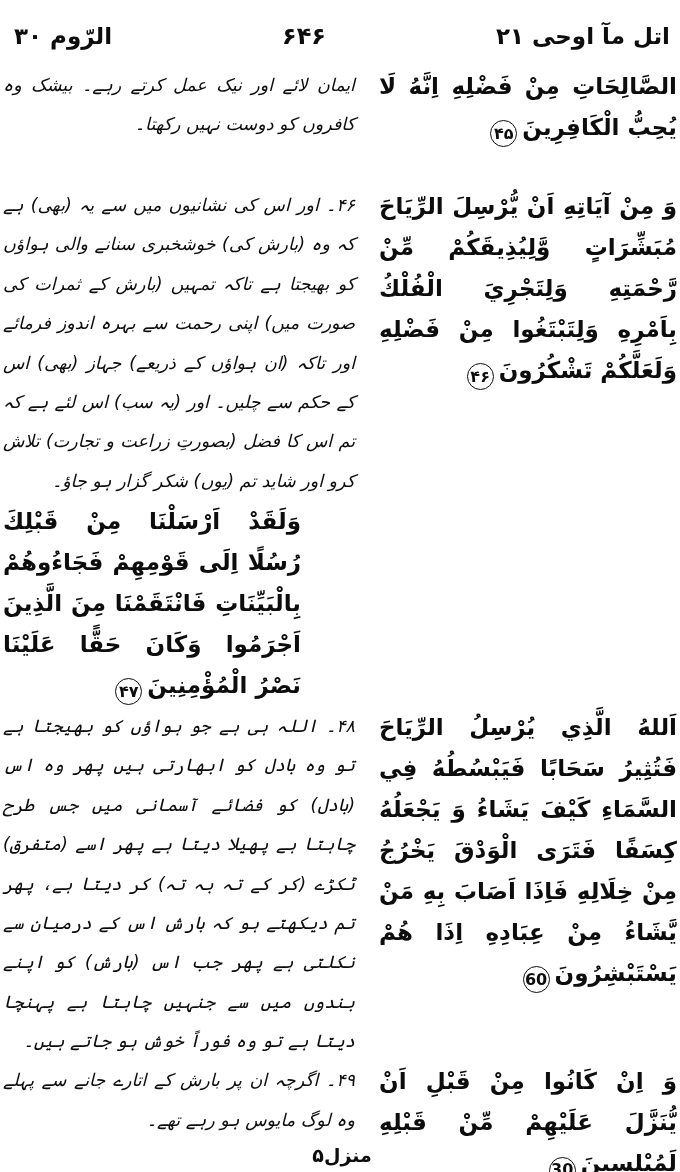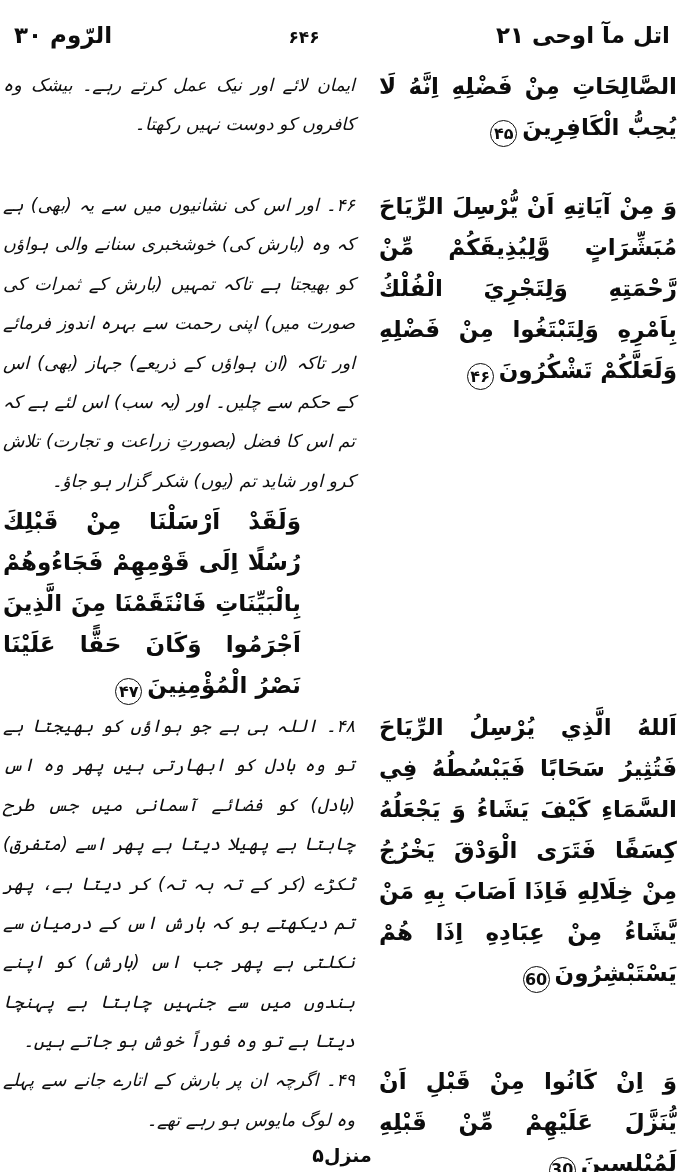--- a/index.html
+++ b/index.html
@@ -22,21 +22,21 @@
     left: 14px;
     right: 10px;
     display: flex;
     justify-content: space-between;
     align-items: baseline;
     font-weight: bold;
     font-size: 23px;
     direction: ltr;
   }
   .hdr-item { direction: rtl; white-space: nowrap; }
-  .hdr-center { font-size: 17px; }
+  .hdr-center { font-size: 24px; }
   
   .page-main {
     position: absolute;
     top: 66px;
     left: 3px;
     right: 3px;
   }
   .verse-row {
     display: flex;
     direction: ltr;

